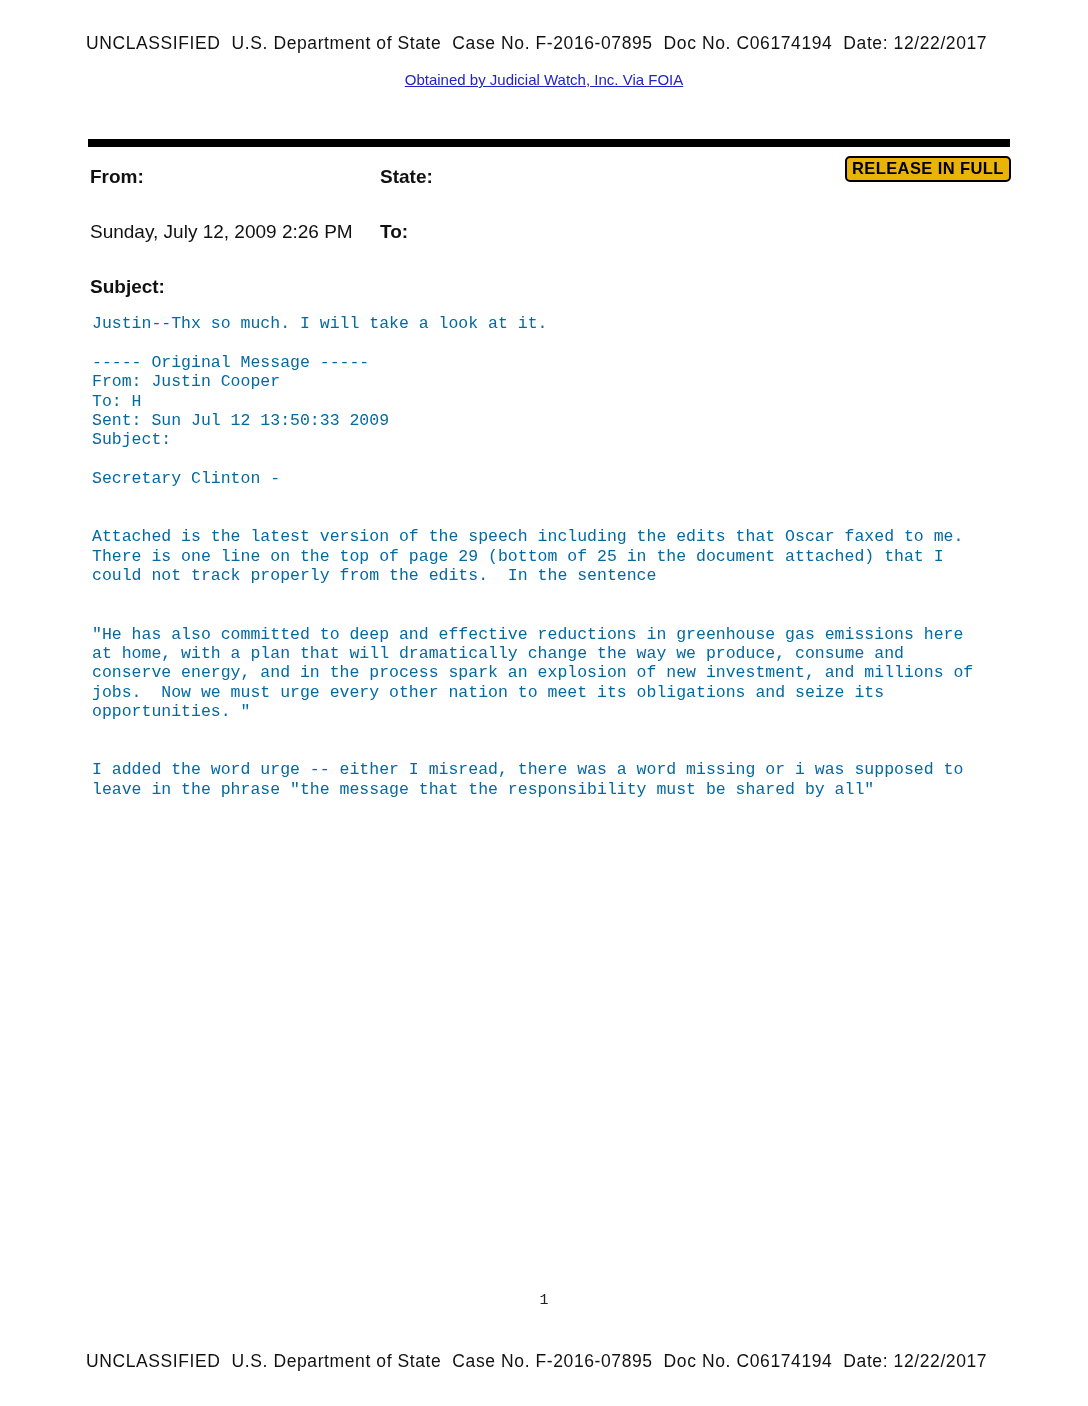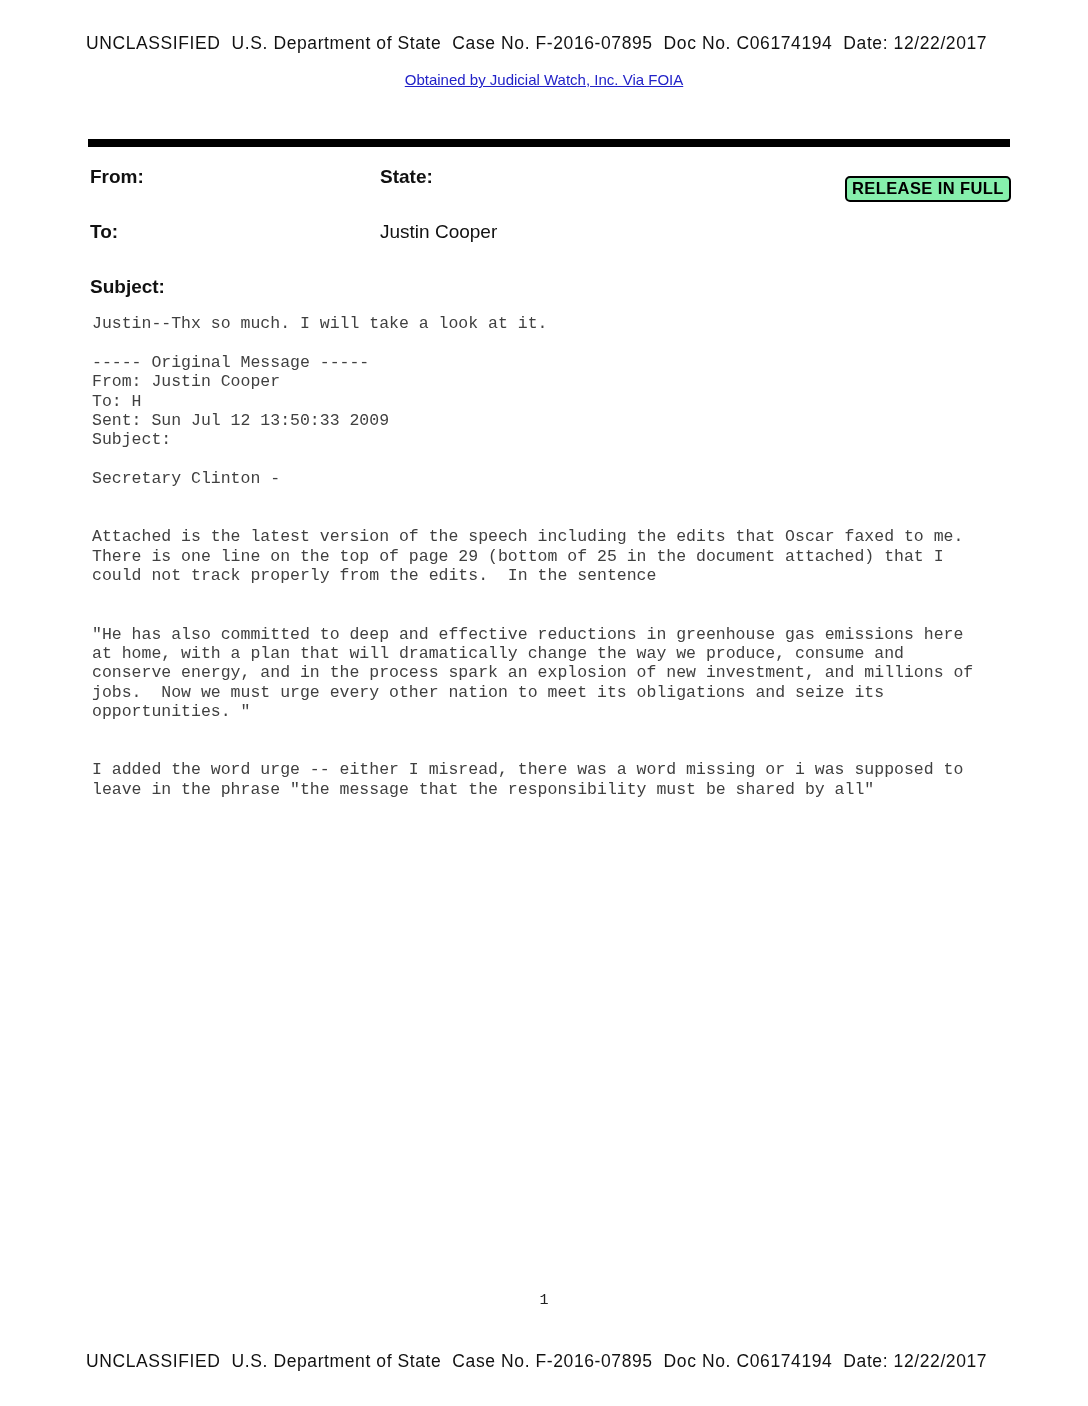--- a/index.html
+++ b/index.html
@@ -43,30 +43,30 @@
     left: 88px;
     top: 139px;
     width: 922px;
     height: 8px;
     background: #000;
   }
 
   .release-stamp {
     position: absolute;
     left: 845px;
-    top: 176px;
+    top: 156px;
     border: 2.5px solid #000;
     border-radius: 5px;
     padding: 1px 5px 2px 5px;
     font-size: 16.5px;
     font-weight: bold;
     letter-spacing: 0.4px;
     white-space: nowrap;
     color: #000;
-    background: #86efac;
+    background: #eab308;
   }
 
   .email-headers {
     position: absolute;
     left: 90px;
     top: 166px;
     display: grid;
     grid-template-columns: 258px auto;
     grid-auto-rows: 23px;
     font-size: 19px;
@@ -82,21 +82,21 @@
 
   pre.body {
     position: absolute;
     left: 92px;
     top: 314px;
     margin: 0;
     font-family: "Liberation Mono", monospace;
     font-size: 16.5px;
     line-height: 19.4px;
     white-space: pre;
-    color: #404040;
+    color: #0369a1;
   }
 
   .page-number {
     position: absolute;
     left: 0;
     top: 1292px;
     width: 100%;
     text-align: center;
     font-family: "Liberation Mono", monospace;
     font-size: 15px;
@@ -122,22 +122,22 @@
 
   <div class="watermark" style="color: rgb(34, 34, 200);">Obtained by Judicial Watch, Inc. Via FOIA</div>
 
   <div class="divider-bar"></div>
 
   <div class="release-stamp">RELEASE IN FULL</div>
 
   <div class="email-headers">
     <span class="label">From:</span>
     <span class="label">State:</span>
+    <span class="value">Sunday, July 12, 2009 2:26 PM</span>
     <span class="label">To:</span>
-    <span class="value">Justin Cooper</span>
     <span class="label">Subject:</span>
   </div>
 
   <pre class="body">Justin--Thx so much. I will take a look at it.
 
 ----- Original Message -----
 From: Justin Cooper
 To: H
 Sent: Sun Jul 12 13:50:33 2009
 Subject:

